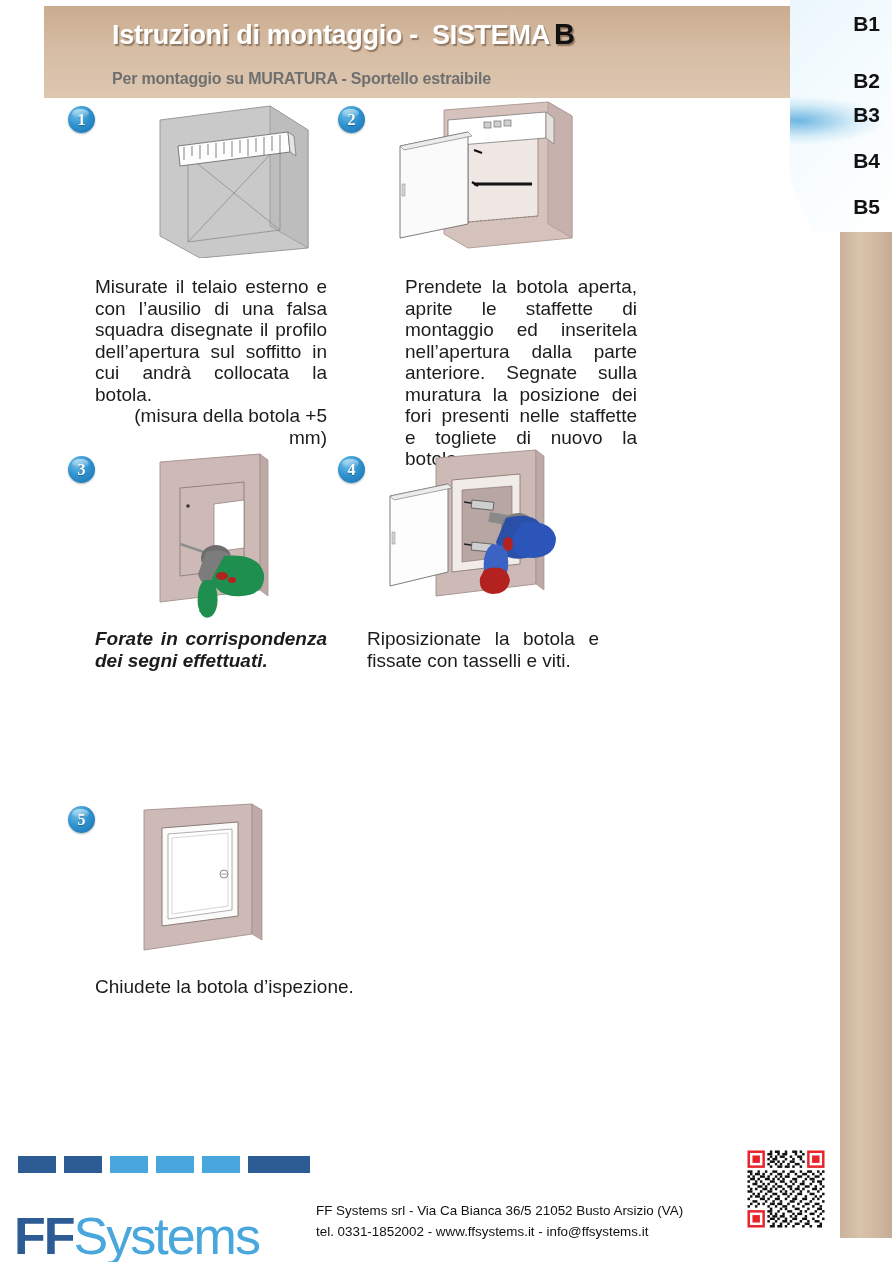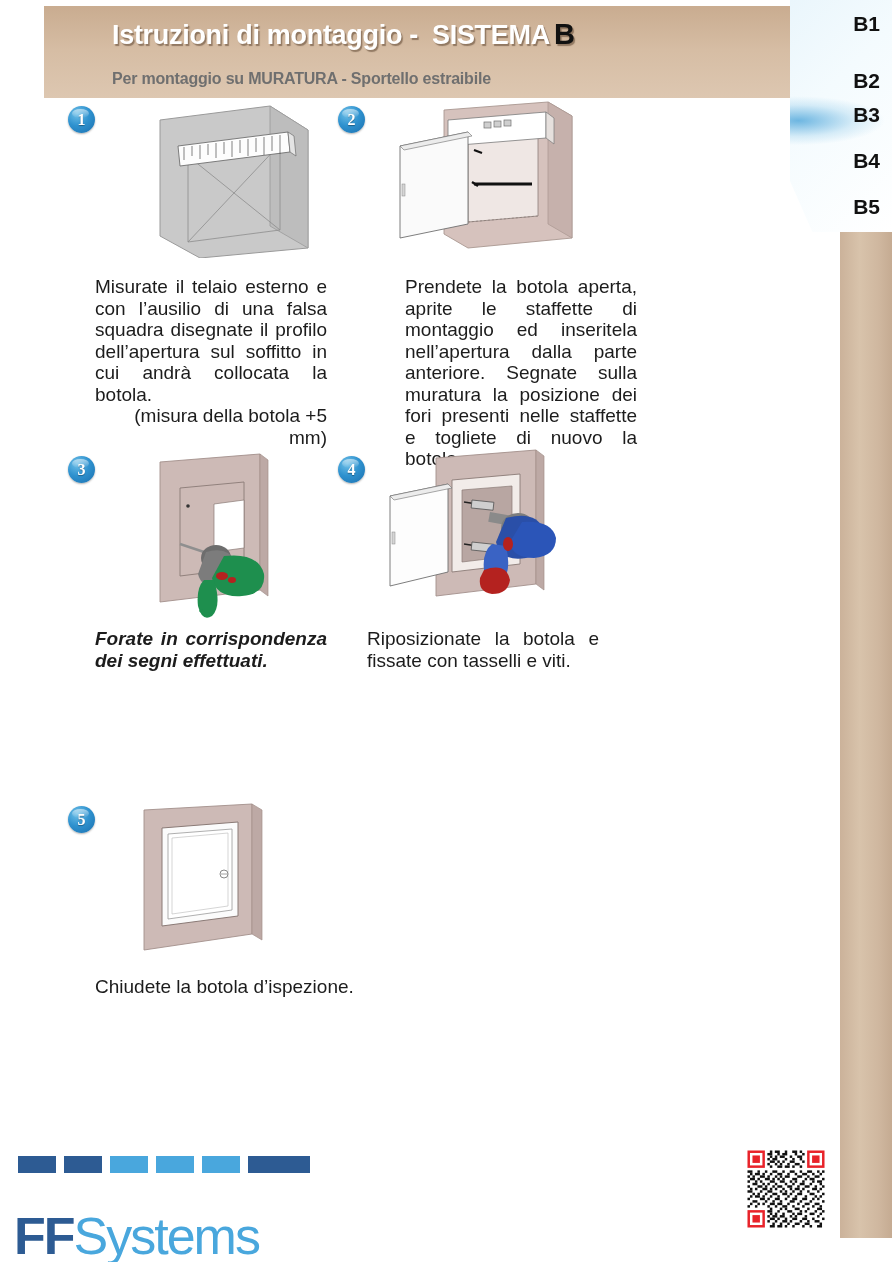--- a/index.html
+++ b/index.html
@@ -256,20 +256,24 @@
   <div class="logo-bars" data-name="logo-bar-decoration">
     <span style="left:0px;   width:38px; background:#2d5b93"></span>
     <span style="left:46px;  width:38px; background:#2d5b93"></span>
     <span style="left:92px;  width:38px; background:#49a7dd"></span>
     <span style="left:138px; width:38px; background:#49a7dd"></span>
     <span style="left:184px; width:38px; background:#49a7dd"></span>
     <span style="left:230px; width:62px; background:#2d5b93"></span>
   </div>
   <div class="logo-text" data-name="company-logo"><span class="logo-ff" data-name="logo-ff-text">FF</span><span class="logo-systems" data-name="logo-systems-text">Systems</span></div>
 
+  <div class="footer-contact" data-name="footer-contact">
+    <div data-name="contact-address">FF Systems srl - Via Ca Bianca 36/5 21052 Busto Arsizio (VA)</div>
+    <div data-name="contact-phone-web">tel. 0331-1852002 -  www.ffsystems.it - info@ffsystems.it</div>
+  </div>
 
   <svg class="qr" viewBox="0 0 33 33" data-name="qr-code">
     <rect width="33" height="33" fill="#fff"></rect>
     <g fill="#e8232a">
       <rect x="1" y="1" width="7" height="7"></rect>
         <rect x="25" y="1" width="7" height="7"></rect>
         <rect x="1" y="25" width="7" height="7"></rect>
     </g>
     <g fill="#fff">
       <rect x="2" y="2" width="5" height="5"></rect>

